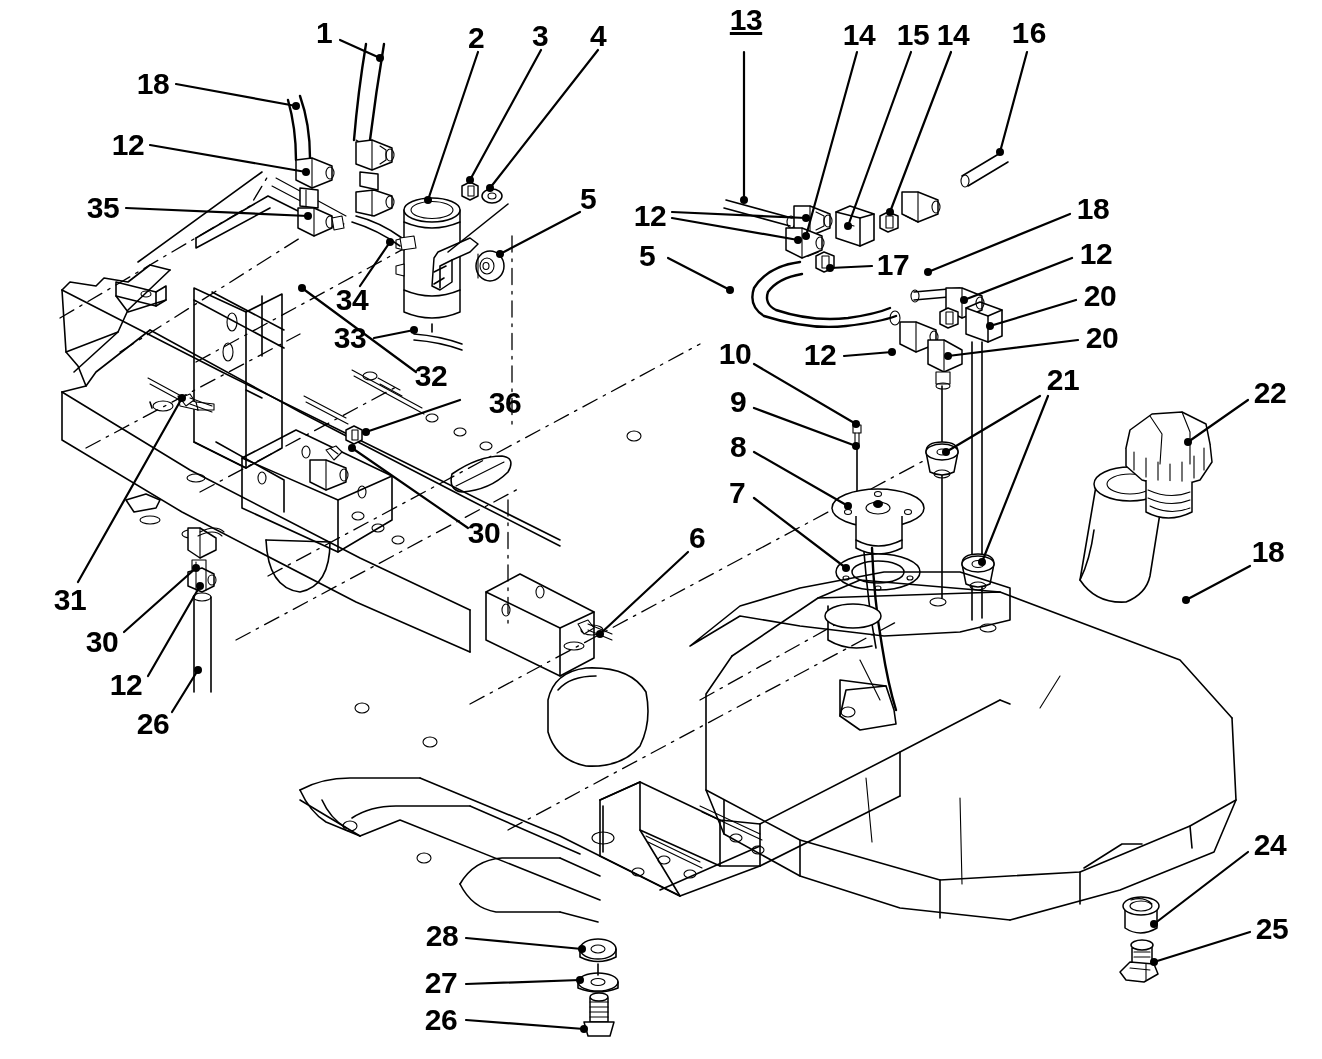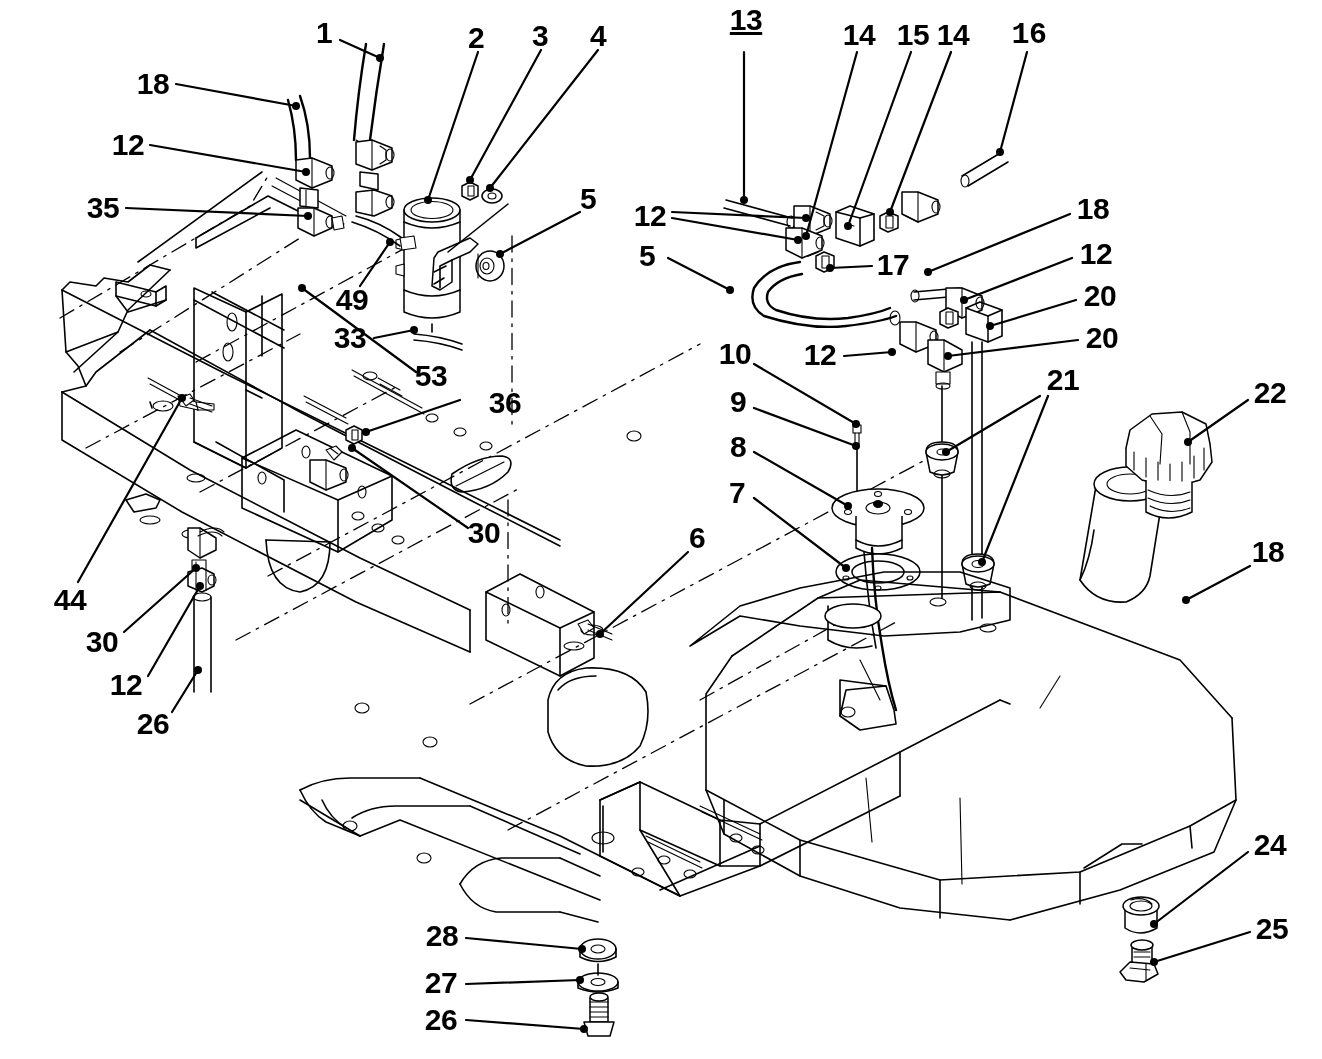--- a/index.html
+++ b/index.html
@@ -665,26 +665,26 @@
 
   <div id="label-layer">
       <div class="callout" style="left: 324px; top: 33px;">1</div>
       <div class="callout" style="left: 476px; top: 38px;">2</div>
       <div class="callout" style="left: 540px; top: 36px;">3</div>
       <div class="callout" style="left: 598px; top: 36px;">4</div>
       <div class="callout" style="left: 153px; top: 84px;">18</div>
       <div class="callout" style="left: 128px; top: 145px;">12</div>
       <div class="callout" style="left: 103px; top: 208px;">35</div>
       <div class="callout" style="left: 588px; top: 199px;">5</div>
-      <div class="callout" style="left: 352px; top: 300px;">49</div>
+      <div class="callout" style="left: 352px; top: 300px;">34</div>
       <div class="callout" style="left: 350px; top: 338px;">33</div>
-      <div class="callout" style="left: 431px; top: 376px;">53</div>
+      <div class="callout" style="left: 431px; top: 376px;">32</div>
       <div class="callout" style="left: 481px; top: 403px; margin-left: 24px;">36</div>
       <div class="callout" style="left: 484px; top: 533px;">30</div>
-      <div class="callout" style="left: 70px; top: 600px;">44</div>
+      <div class="callout" style="left: 70px; top: 600px;">31</div>
       <div class="callout" style="left: 102px; top: 642px;">30</div>
       <div class="callout" style="left: 126px; top: 685px;">12</div>
       <div class="callout" style="left: 153px; top: 724px;">26</div>
       <div class="callout" style="left: 697px; top: 538px;">6</div>
       <div class="callout" style="left: 746px; top: 20px; text-decoration: underline;">13</div>
       <div class="callout" style="left: 859px; top: 35px;">14</div>
       <div class="callout" style="left: 913px; top: 35px;">15</div>
       <div class="callout" style="left: 953px; top: 35px;">14</div>
       <div class="callout" style="left: 1029px; top: 35px; font-family: Liberation Mono, monospace;">16</div>
       <div class="callout" style="left: 650px; top: 216px;">12</div>

